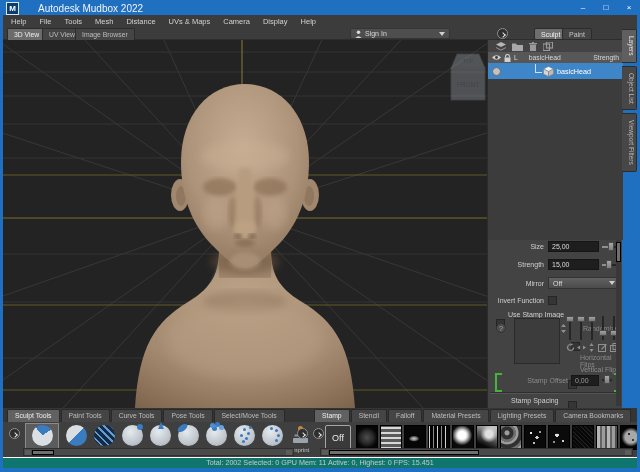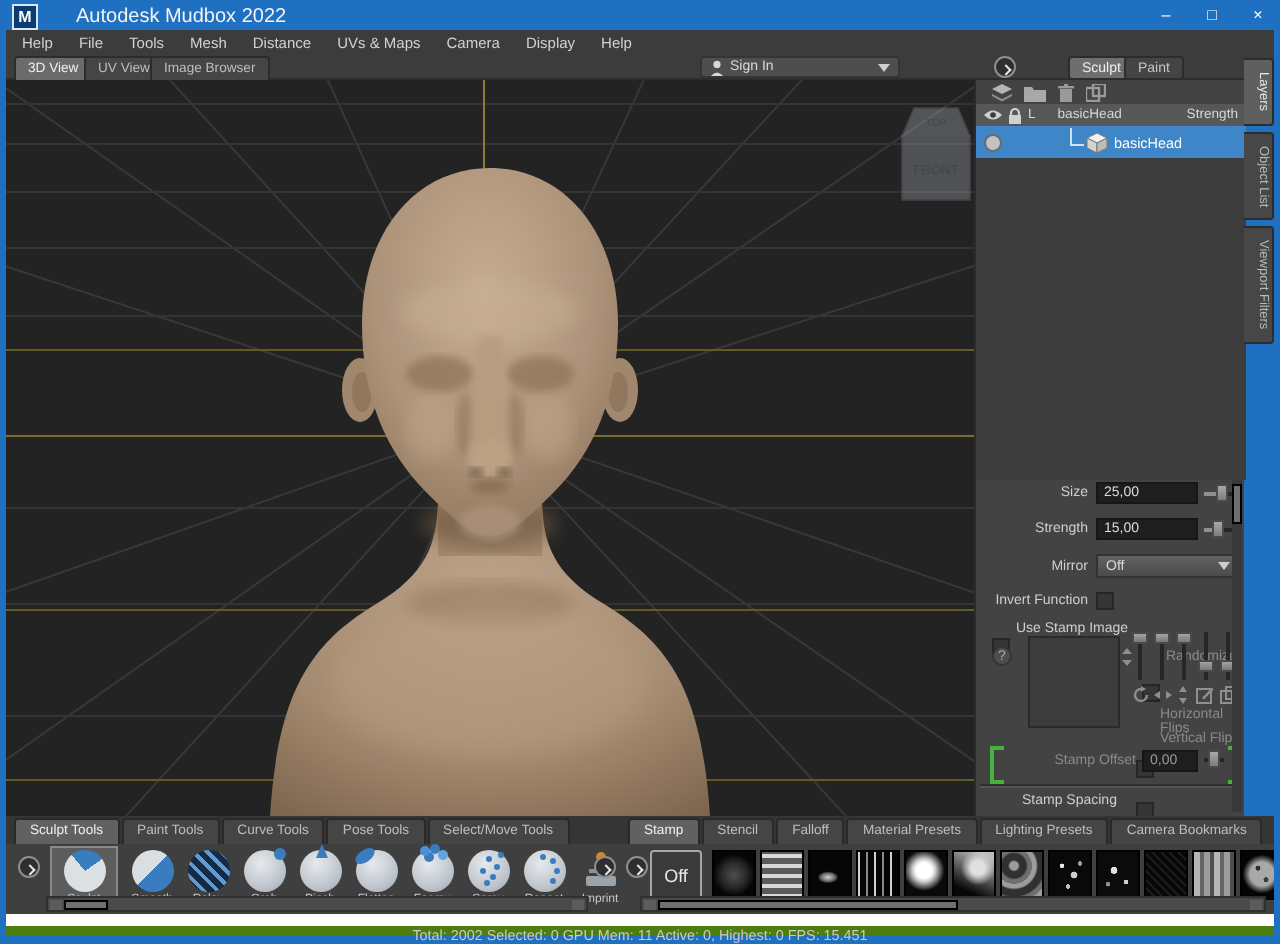--- a/index.html
+++ b/index.html
@@ -108,21 +108,21 @@
   .p4{background:repeating-linear-gradient(90deg,#d0d0d0 0 1px,#050505 1px 4px,#8a8a8a 4px 5px,#050505 5px 8px);}
   .p5{background:radial-gradient(circle at 45% 40%,#fff 0 22%,#cfcfcf 32%,#0a0a0a 58%);}
   .p6{background:radial-gradient(circle at 60% 35%,#e0e0e0 0 18%,rgba(0,0,0,0) 45%),linear-gradient(205deg,#bdbdbd 10%,#5f5f5f 45%,#070707 80%);}
   .p7{background:repeating-radial-gradient(circle at 30% 30%,#9c9c9c 0 2px,#303030 3px 6px,#6f6f6f 7px 9px);}
   .p8{background:radial-gradient(circle 2px at 30% 30%,#e8e8e8 0 55%,transparent 60%),radial-gradient(circle 3px at 60% 50%,#cfcfcf 0 55%,transparent 60%),radial-gradient(circle 2px at 45% 75%,#bdbdbd 0 55%,transparent 60%),radial-gradient(circle 2px at 75% 25%,#9a9a9a 0 55%,transparent 60%),#090909;}
   .p9{background:radial-gradient(circle 3px at 40% 40%,#e0e0e0 0 55%,transparent 60%),radial-gradient(circle 2px at 70% 65%,#cfcfcf 0 55%,transparent 60%),radial-gradient(circle 2px at 25% 70%,#8f8f8f 0 55%,transparent 60%),#0b0b0b;}
   .p10{background:repeating-linear-gradient(45deg,#1c1c1c 0 1px,#070707 1px 3px);}
   .p11{background:repeating-linear-gradient(90deg,#b5b5b5 0 3px,#646464 3px 5px,#9c9c9c 5px 8px,#4f4f4f 8px 10px);}
   .p12{background:radial-gradient(circle 2px at 40% 35%,#2e2e2e 0 60%,transparent 65%),radial-gradient(circle 2px at 60% 60%,#3a3a3a 0 60%,transparent 65%),radial-gradient(circle at 50% 48%,#a8a8a8 0 38%,#474747 52%,#040404 62%);}
   
-  .statusbar{left:3px;top:457px;width:634px;height:11px;background:#4d7c0f;border-top:6px solid #ffffff;box-sizing:border-box;}
+  .statusbar{left:3px;top:457px;width:634px;height:11px;background:#0f766e;border-top:1px solid #ffffff;box-sizing:border-box;}
   .statustext{width:100%;text-align:center;font-size:7.2px;color:#c9c9c9;line-height:10px;}
 </style>
 </head>
 <body>
 
 <div class="abs titlebar">
   <div class="abs appicon">M</div>
   <div class="abs apptitle">Autodesk Mudbox 2022</div>
   <div class="abs winbtn" style="left:572px">–</div>
   <div class="abs winbtn" style="left:595px">□</div>

